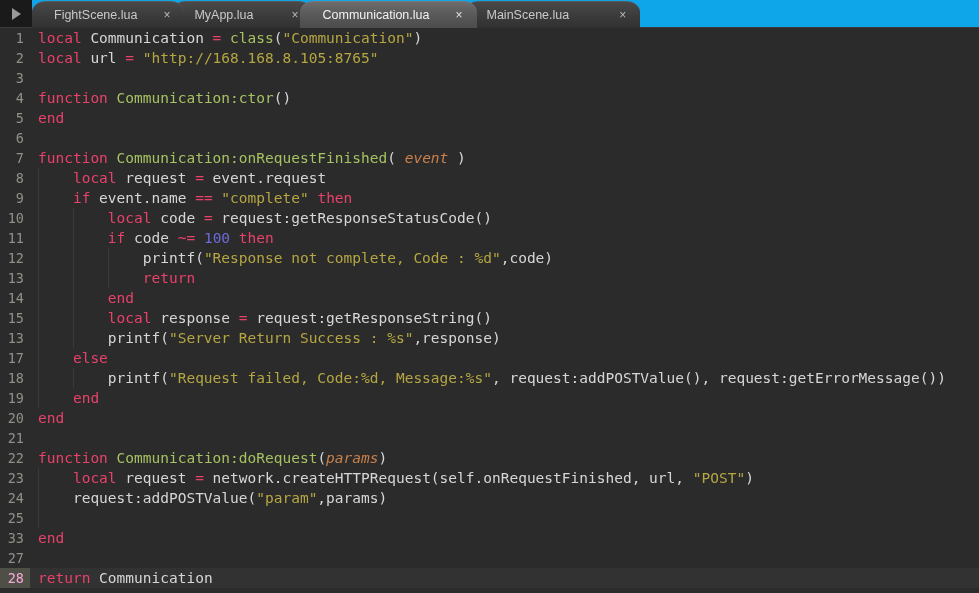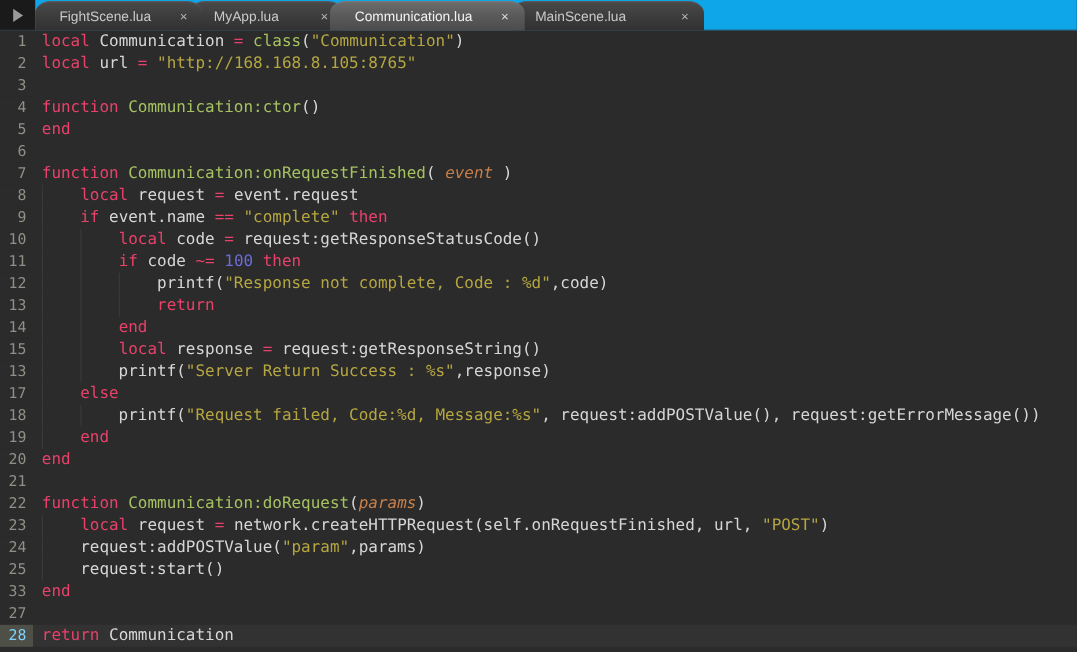--- a/index.html
+++ b/index.html
@@ -91,21 +91,21 @@
     width: 30px;
     flex: none;
     text-align: right;
     padding-right: 6px;
     color: #8f9188;
     font-size: 13.5px;
     background: #2b2b2b;
     height: 20px;
     line-height: 20px;
   }
-  .line.current .gutter { background: #4e5048; color: #7dd3fc; }
+  .line.current .gutter { background: #4e5048; color: #f9a8d4; }
   .line.current .code   { background: #323232; }
   .code {
     flex: 1;
     height: 20px;
     padding-left: 8px;
     color: #d6d6d6;
     position: relative;
   }
 
   
@@ -165,18 +165,18 @@
       <div class="line"><div class="gutter">15</div><div class="code"><span class="ig" style="left: 8px;"></span><span class="ig" style="left: 42.88px;"></span><span class="pl">        </span><span class="kw">local</span><span class="pl"> response </span><span class="kw">=</span><span class="pl"> request:getResponseString()</span></div></div>
       <div class="line"><div class="gutter">13</div><div class="code"><span class="ig" style="left: 8px;"></span><span class="ig" style="left: 42.88px;"></span><span class="pl">        printf(</span><span class="str">"Server Return Success : %s"</span><span class="pl">,response)</span></div></div>
       <div class="line"><div class="gutter">17</div><div class="code"><span class="ig" style="left: 8px;"></span><span class="pl">    </span><span class="kw">else</span></div></div>
       <div class="line"><div class="gutter">18</div><div class="code"><span class="ig" style="left: 8px;"></span><span class="ig" style="left: 42.88px;"></span><span class="pl">        printf(</span><span class="str">"Request failed, Code:%d, Message:%s"</span><span class="pl">, request:addPOSTValue(), request:getErrorMessage())</span></div></div>
       <div class="line"><div class="gutter">19</div><div class="code"><span class="ig" style="left: 8px;"></span><span class="pl">    </span><span class="kw">end</span></div></div>
       <div class="line"><div class="gutter">20</div><div class="code"><span class="kw">end</span></div></div>
       <div class="line"><div class="gutter">21</div><div class="code"></div></div>
       <div class="line"><div class="gutter">22</div><div class="code"><span class="kw">function</span><span class="pl"> </span><span class="fn">Communication:doRequest</span><span class="pl">(</span><span class="par">params</span><span class="pl">)</span></div></div>
       <div class="line"><div class="gutter">23</div><div class="code"><span class="ig" style="left: 8px;"></span><span class="pl">    </span><span class="kw">local</span><span class="pl"> request </span><span class="kw">=</span><span class="pl"> network.createHTTPRequest(self.onRequestFinished, url, </span><span class="str">"POST"</span><span class="pl">)</span></div></div>
       <div class="line"><div class="gutter">24</div><div class="code"><span class="ig" style="left: 8px;"></span><span class="pl">    request:addPOSTValue(</span><span class="str">"param"</span><span class="pl">,params)</span></div></div>
-      <div class="line"><div class="gutter">25</div><div class="code"><span class="ig" style="left: 8px;"></span><span class="pl">    request:start()</span></div></div>
+      <div class="line"><div class="gutter">25</div><div class="code"><span class="ig" style="left: 8px;"></span></div></div>
       <div class="line"><div class="gutter">33</div><div class="code"><span class="kw">end</span></div></div>
       <div class="line"><div class="gutter">27</div><div class="code"></div></div>
       <div class="line current"><div class="gutter">28</div><div class="code"><span class="kw">return</span><span class="pl"> Communication</span></div></div>
     </div>
 </div>
 
 </body></html>

